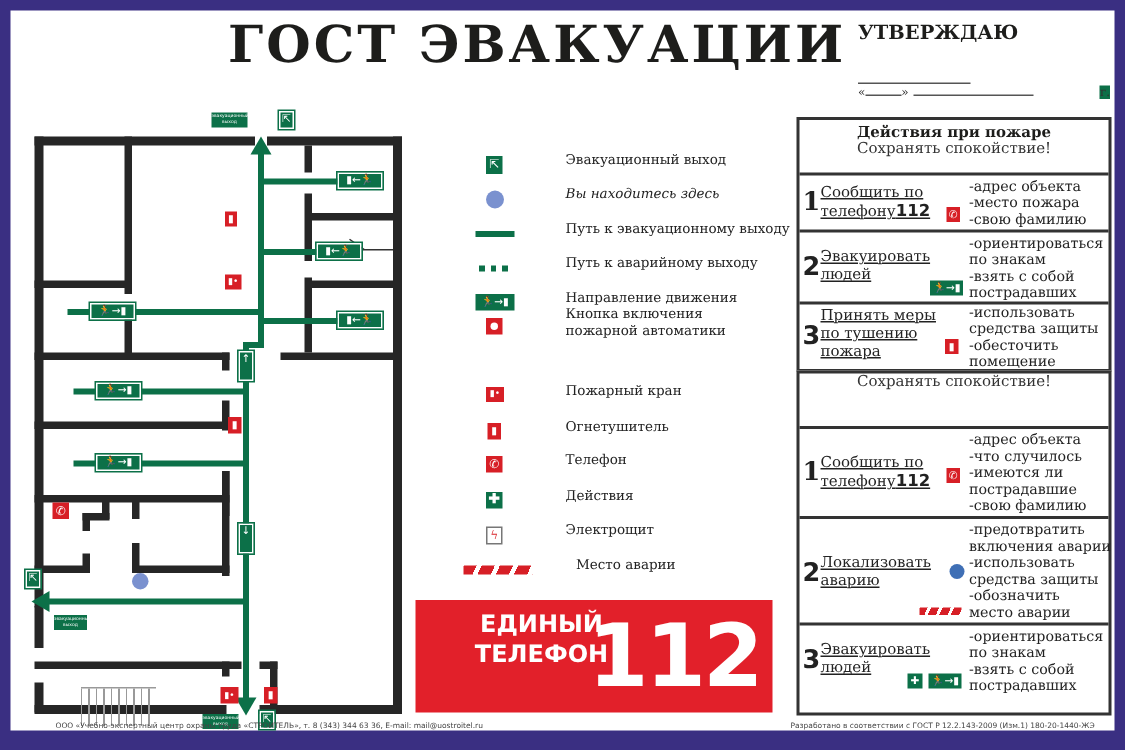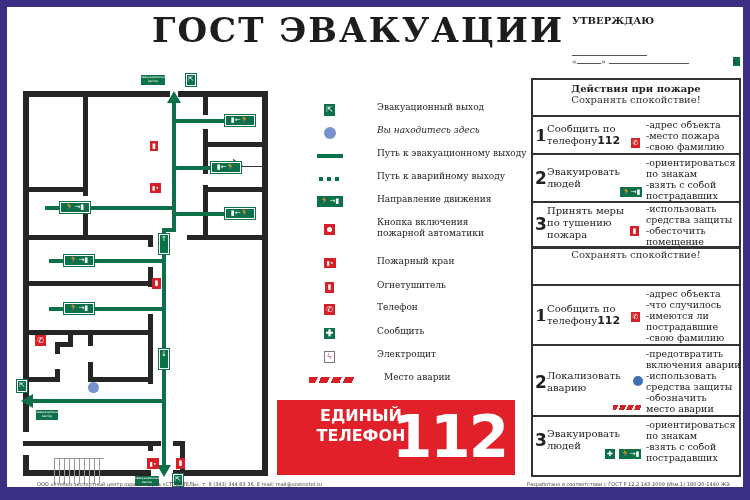--- a/index.html
+++ b/index.html
@@ -1,21 +1,21 @@
 <!DOCTYPE html>
 <html><head>
 <meta charset="utf-8">
 <style>
   * { box-sizing: border-box; margin: 0; padding: 0; }
   html, body { width: 750px; height: 500px; overflow: hidden; background: #3a2f82; }
   body { position: relative; font-family: "DejaVu Serif", serif; }
   .sheet { position: absolute; left: 7px; top: 7px; width: 736px; height: 480px; background: #fff; }
   .title { position: absolute; left: 145px; top: 3px; font-family: "DejaVu Serif", serif; font-weight: bold; font-size: 34px; letter-spacing: 2px; color: #1d1d1b; white-space: nowrap; }
   .approve { position: absolute; left: 565px; top: 8px; width: 170px; font-size: 11px; color: #333; }
-  .approve .a1 { font-weight: bold; font-size: 10px; color: #1d1d1b; }
+  .approve .a1 { font-weight: bold; font-size: 13px; color: #1d1d1b; }
   .approve .a2 { font-size: 11px; margin-top: 1px; }
   .approve .line1 { position: absolute; left: 0; top: 40px; width: 75px; border-bottom: 1px solid #555; }
   .approve .date { position: absolute; left: 0; top: 42px; font-size: 8px; width: 160px; }
   .approve .date .u1 { display: inline-block; width: 24px; border-bottom: 1px solid #555; }
   .approve .date .u2 { display: inline-block; width: 80px; border-bottom: 1px solid #555; margin-left: 3px; }
   .approve .date .g { position: absolute; right: -8px; top: 0; }
 
   
   .plan { position: absolute; left: 0; top: 0; width: 280px; height: 480px; }
   .w { position: absolute; background: #262626; }
@@ -45,21 +45,21 @@
   .footer-r { position: absolute; left: 520px; top: 474px; font-family: "DejaVu Sans", sans-serif; font-size: 5px; color: #444; white-space: nowrap; }
 
   
   .panel { position: absolute; left: 524px; width: 210px; border: 2px solid #333; background: #fff; }
   .panel .ph { text-align: center; border-bottom: 2px solid #333; height: 37px; }
   .panel .ph .t { font-weight: bold; font-size: 10px; padding-top: 3px; color: #1d1d1b; }
   .panel .ph .s { font-size: 10px; color: #333; }
   .step { position: relative; border-bottom: 2px solid #333; font-family: "DejaVu Serif", serif; color: #222; }
   .step:last-child { border-bottom: none; }
   .step .num { position: absolute; left: 2px; font-family: "DejaVu Sans", sans-serif; font-weight: bold; font-size: 17px; }
-  .step .act { position: absolute; left: 14px; font-size: 10px; line-height: 12px; }
+  .step .act { position: absolute; left: 14px; font-size: 10px; line-height: 12px; text-decoration: underline; }
   .step .act b { font-family: "DejaVu Sans", sans-serif; font-weight: bold; font-size: 11px; }
   .step .notes { position: absolute; left: 113px; font-size: 9.5px; line-height: 11px; white-space: nowrap; }
   .step .ic { position: absolute; }
   .mini-red { display: inline-block; width: 9px; height: 10px; background: #d71f26; color: #fff; font-family: "DejaVu Sans", sans-serif; font-size: 7px; line-height: 10px; text-align: center; }
   .mini-green { display: inline-block; height: 10px; background: #0c7048; color: #fff; font-family: "DejaVu Sans", sans-serif; font-size: 7px; line-height: 10px; text-align: center; padding: 0 2px; }
   .mini-stripes { display: inline-block; width: 28px; height: 5px; background: repeating-linear-gradient(115deg, #d71f26 0 5px, transparent 5px 7px); }
   .mini-blue { display: inline-block; width: 10px; height: 10px; border-radius: 50%; background: #3f6fb5; }
 </style>
 </head>
 <body>
@@ -184,21 +184,21 @@
           <div style="margin-top:4px;margin-left:2px;width:22px;height:4px;background:repeating-linear-gradient(90deg,#0c7048 0 4px,transparent 4px 8px);"></div>
         </div>
       <div class="lg-text">Путь к аварийному выходу</div>
     </div>
     <div class="lg-row" style="top:97px;">
       <div class="lg-icon">
           <div style="width:26px;height:11px;background:#0c7048;color:#fff;font-size:7px;line-height:11px;text-align:center;font-family:'DejaVu Sans',sans-serif;">🏃→▮</div>
         </div>
       <div class="lg-text">Направление движения</div>
     </div>
-    <div class="lg-row" style="top:120px;height:26px;">
+    <div class="lg-row" style="top:108px;height:26px;">
       <div class="lg-icon" style="top:7px;">
           <div style="margin-left:7px;width:11px;height:11px;background:#d71f26;position:relative;">
             <div style="position:absolute;left:3px;top:3px;width:5px;height:5px;border-radius:50%;background:#fff;"></div>
           </div>
         </div>
       <div class="lg-text"><span>Кнопка включения</span><br><span>пожарной автоматики</span></div>
     </div>
     <div class="lg-row" style="top:159px;">
       <div class="lg-icon">
           <div style="margin-left:7px;width:12px;height:10px;background:#d71f26;color:#fff;font-size:6px;line-height:10px;text-align:center;">▮•</div>
@@ -214,21 +214,21 @@
     <div class="lg-row" style="top:205px;">
       <div class="lg-icon">
           <div style="margin-left:7px;width:11px;height:11px;background:#d71f26;color:#fff;font-size:8px;line-height:11px;text-align:center;">✆</div>
         </div>
       <div class="lg-text">Телефон</div>
     </div>
     <div class="lg-row" style="top:229px;">
       <div class="lg-icon">
           <div style="margin-left:7px;width:11px;height:11px;background:#0c7048;color:#fff;font-size:9px;line-height:11px;text-align:center;font-weight:bold;">✚</div>
         </div>
-      <div class="lg-text">Сообщить</div>
+      <div class="lg-text">Действия</div>
     </div>
     <div class="lg-row" style="top:252px;">
       <div class="lg-icon">
           <div style="margin-left:7px;width:11px;height:12px;border:1px solid #777;color:#d71f26;font-size:8px;line-height:10px;text-align:center;">ϟ</div>
         </div>
       <div class="lg-text">Электрощит</div>
     </div>
     <div class="lg-row" style="top:275px;">
       <div class="lg-icon" style="left:22px;width:46px;">
           <div style="margin-top:3px;width:46px;height:6px;background:repeating-linear-gradient(115deg,#d71f26 0 8px,transparent 8px 11px);"></div>

